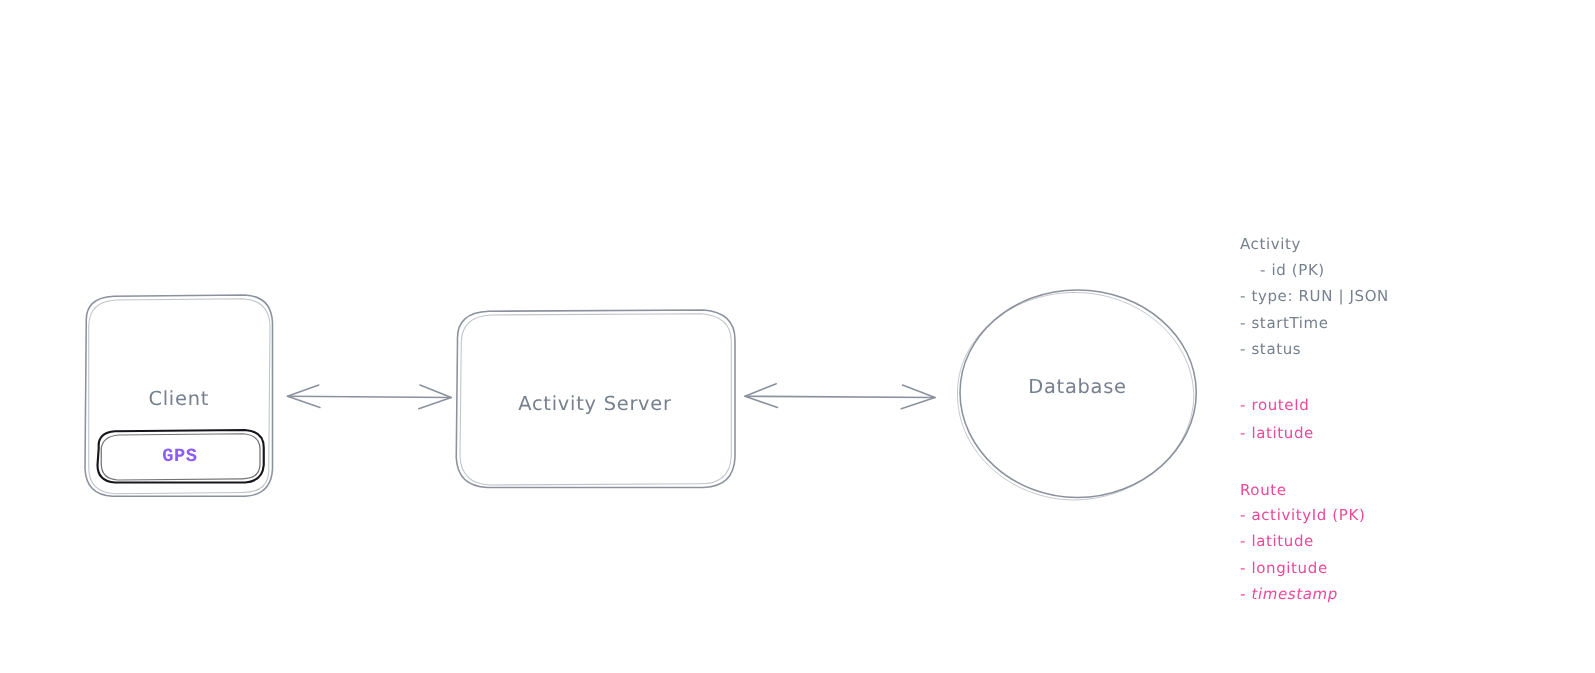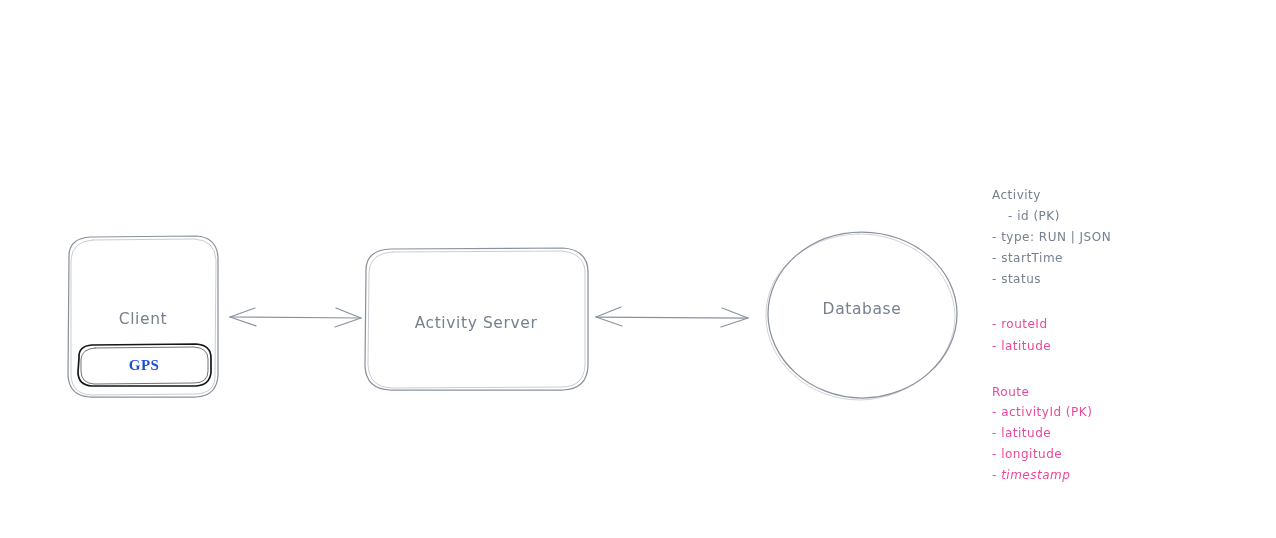--- a/index.html
+++ b/index.html
@@ -29,25 +29,25 @@
     font-family: "DejaVu Sans", sans-serif;
     font-size: 15.5px;
     letter-spacing: 0.6px;
     color: #77808e;
     white-space: nowrap;
     transform: translate(-50%, -50%);
     text-align: center;
   }
   .gps-label {
     position: absolute;
-    font-family: Liberation Serif, serif;
+    font-family: Liberation Mono, monospace;
     font-size: 15px;
     font-weight: 600;
     letter-spacing: 0.4px;
-    color: #1d4ed8;
+    color: #8b5cf6;
     white-space: nowrap;
     transform: translate(-50%, -50%);
   }
   .spec-line {
     position: absolute;
     left: 992px;
     font-family: "DejaVu Sans", sans-serif;
     font-size: 12px;
     letter-spacing: 0.5px;
     white-space: nowrap;

